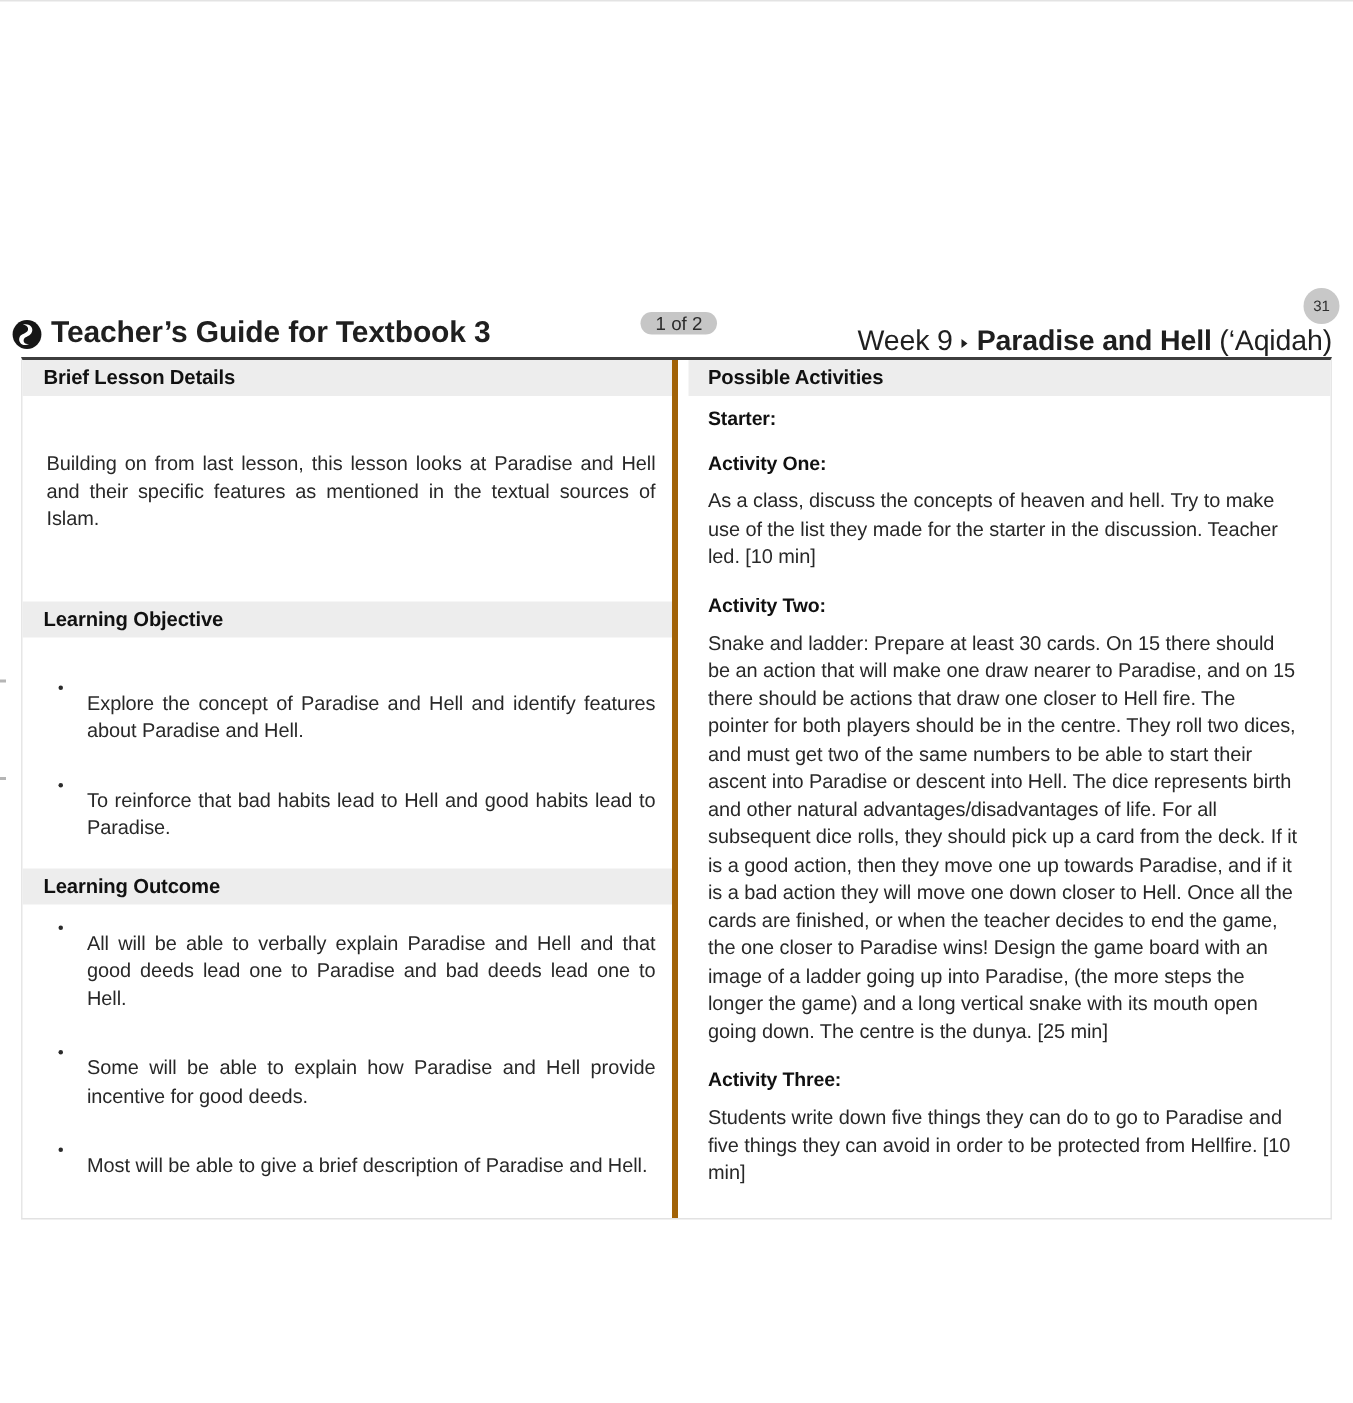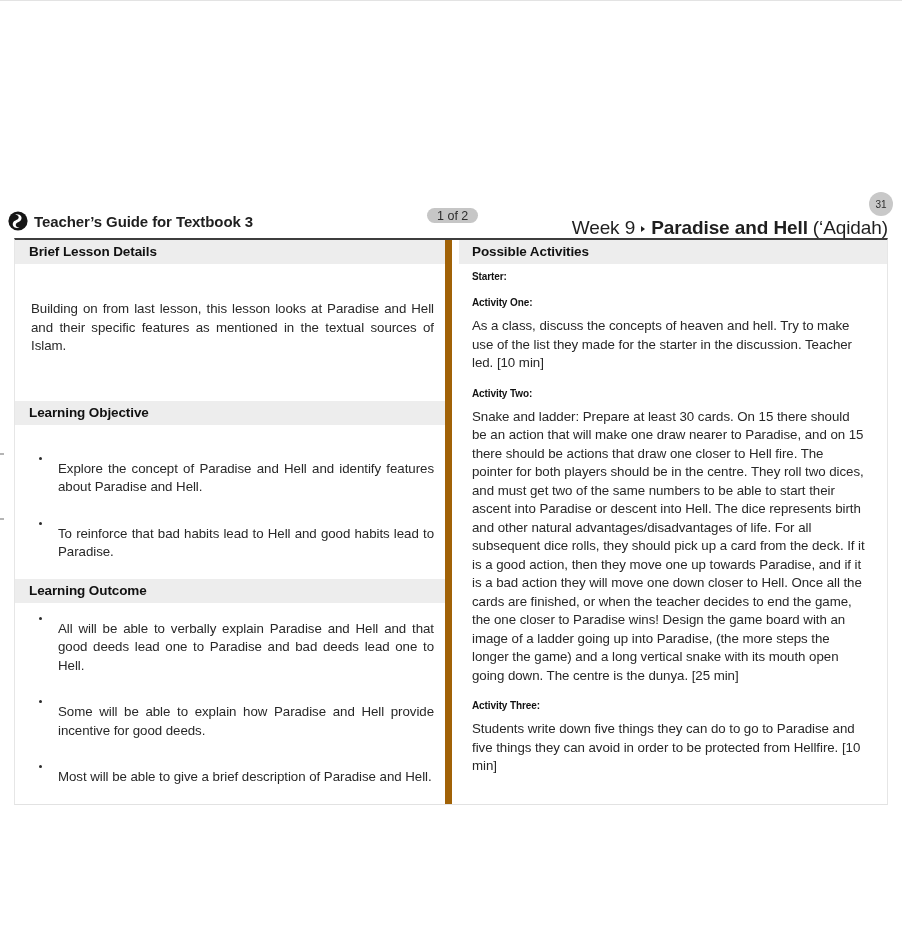--- a/index.html
+++ b/index.html
@@ -19,21 +19,21 @@
   .tick { position: absolute; left: 0; width: 4px; height: 2px; background: #b5b5b5; }
   .tick1 { top: 453px; }
   .tick2 { top: 518px; }
 
   
   .brand {
     position: absolute; top: 211px; left: 8px;
     display: flex; align-items: center; gap: 6px;
   }
   .logo { width: 20px; height: 20px; display: block; }
-  .brand-text { font-size: 15px; font-weight: 600; color: #1f1f1f; letter-spacing: -0.1px; }
+  .brand-text { font-size: 20px; font-weight: 600; color: #1f1f1f; letter-spacing: -0.1px; }
 
   .pagination-pill {
     position: absolute; top: 208px; left: 427px;
     min-width: 50px; height: 15px; padding: 0 10px;
     background: #c6c6c6; border-radius: 11px;
     font-size: 12.5px; color: #2d2d2d;
     display: flex; align-items: center; justify-content: center;
   }
 
   .page-number-badge {
@@ -60,21 +60,21 @@
   .lesson-table {
     position: absolute; top: 238px; left: 14px;
     width: 874px; min-height: 545px;
     border-top: 2px solid #3d3d3d;
     border-left: 1px solid #e6e6e6;
     border-right: 1px solid #e6e6e6;
     border-bottom: 1px solid #e2e2e2;
     display: flex; align-items: stretch;
     background: #fff;
   }
-  .col-left { width: 437px; border-right: 7px solid #a16207; }
+  .col-left { width: 437px; border-right: 4px solid #a16207; }
   .col-gutter { width: 7px; }
   .col-right { flex: 1; }
 
   .sec-head {
     background: #ededed;
     font-size: 13.5px; font-weight: 700; color: #111;
     padding: 4px 10px 5px 14px;
     letter-spacing: -0.1px;
   }
   .col-right .sec-head { padding-left: 13px; }
@@ -89,21 +89,21 @@
   .bullets-outcome { margin-top: 6px; }
   .bullet-item { display: flex; margin: 0 11px 17px 24px; flex-direction: column; }
   .dot {
     flex: none; width: 3px; height: 3px; border-radius: 50%;
     background: #2b2b2b; margin-top: 8px;
   }
   .bullet-text { margin-left: 19px; text-align: justify; flex: 1; }
 
   
   .col-right .activities { padding: 0 20px 20px 13px; }
-  .act-label { font-size: 10px; font-weight: 700; color: #111; margin-top: 15px; letter-spacing: -0.1px; }
+  .act-label { font-size: 13px; font-weight: 700; color: #111; margin-top: 15px; letter-spacing: -0.1px; }
   .act-label.first { margin-top: 7px; }
   .act-text { margin-top: 9px; }
 </style>
 </head>
 <body>
 
 <div class="page">
 
   <div class="top-hairline"></div>
   <div class="tick tick1"></div>

